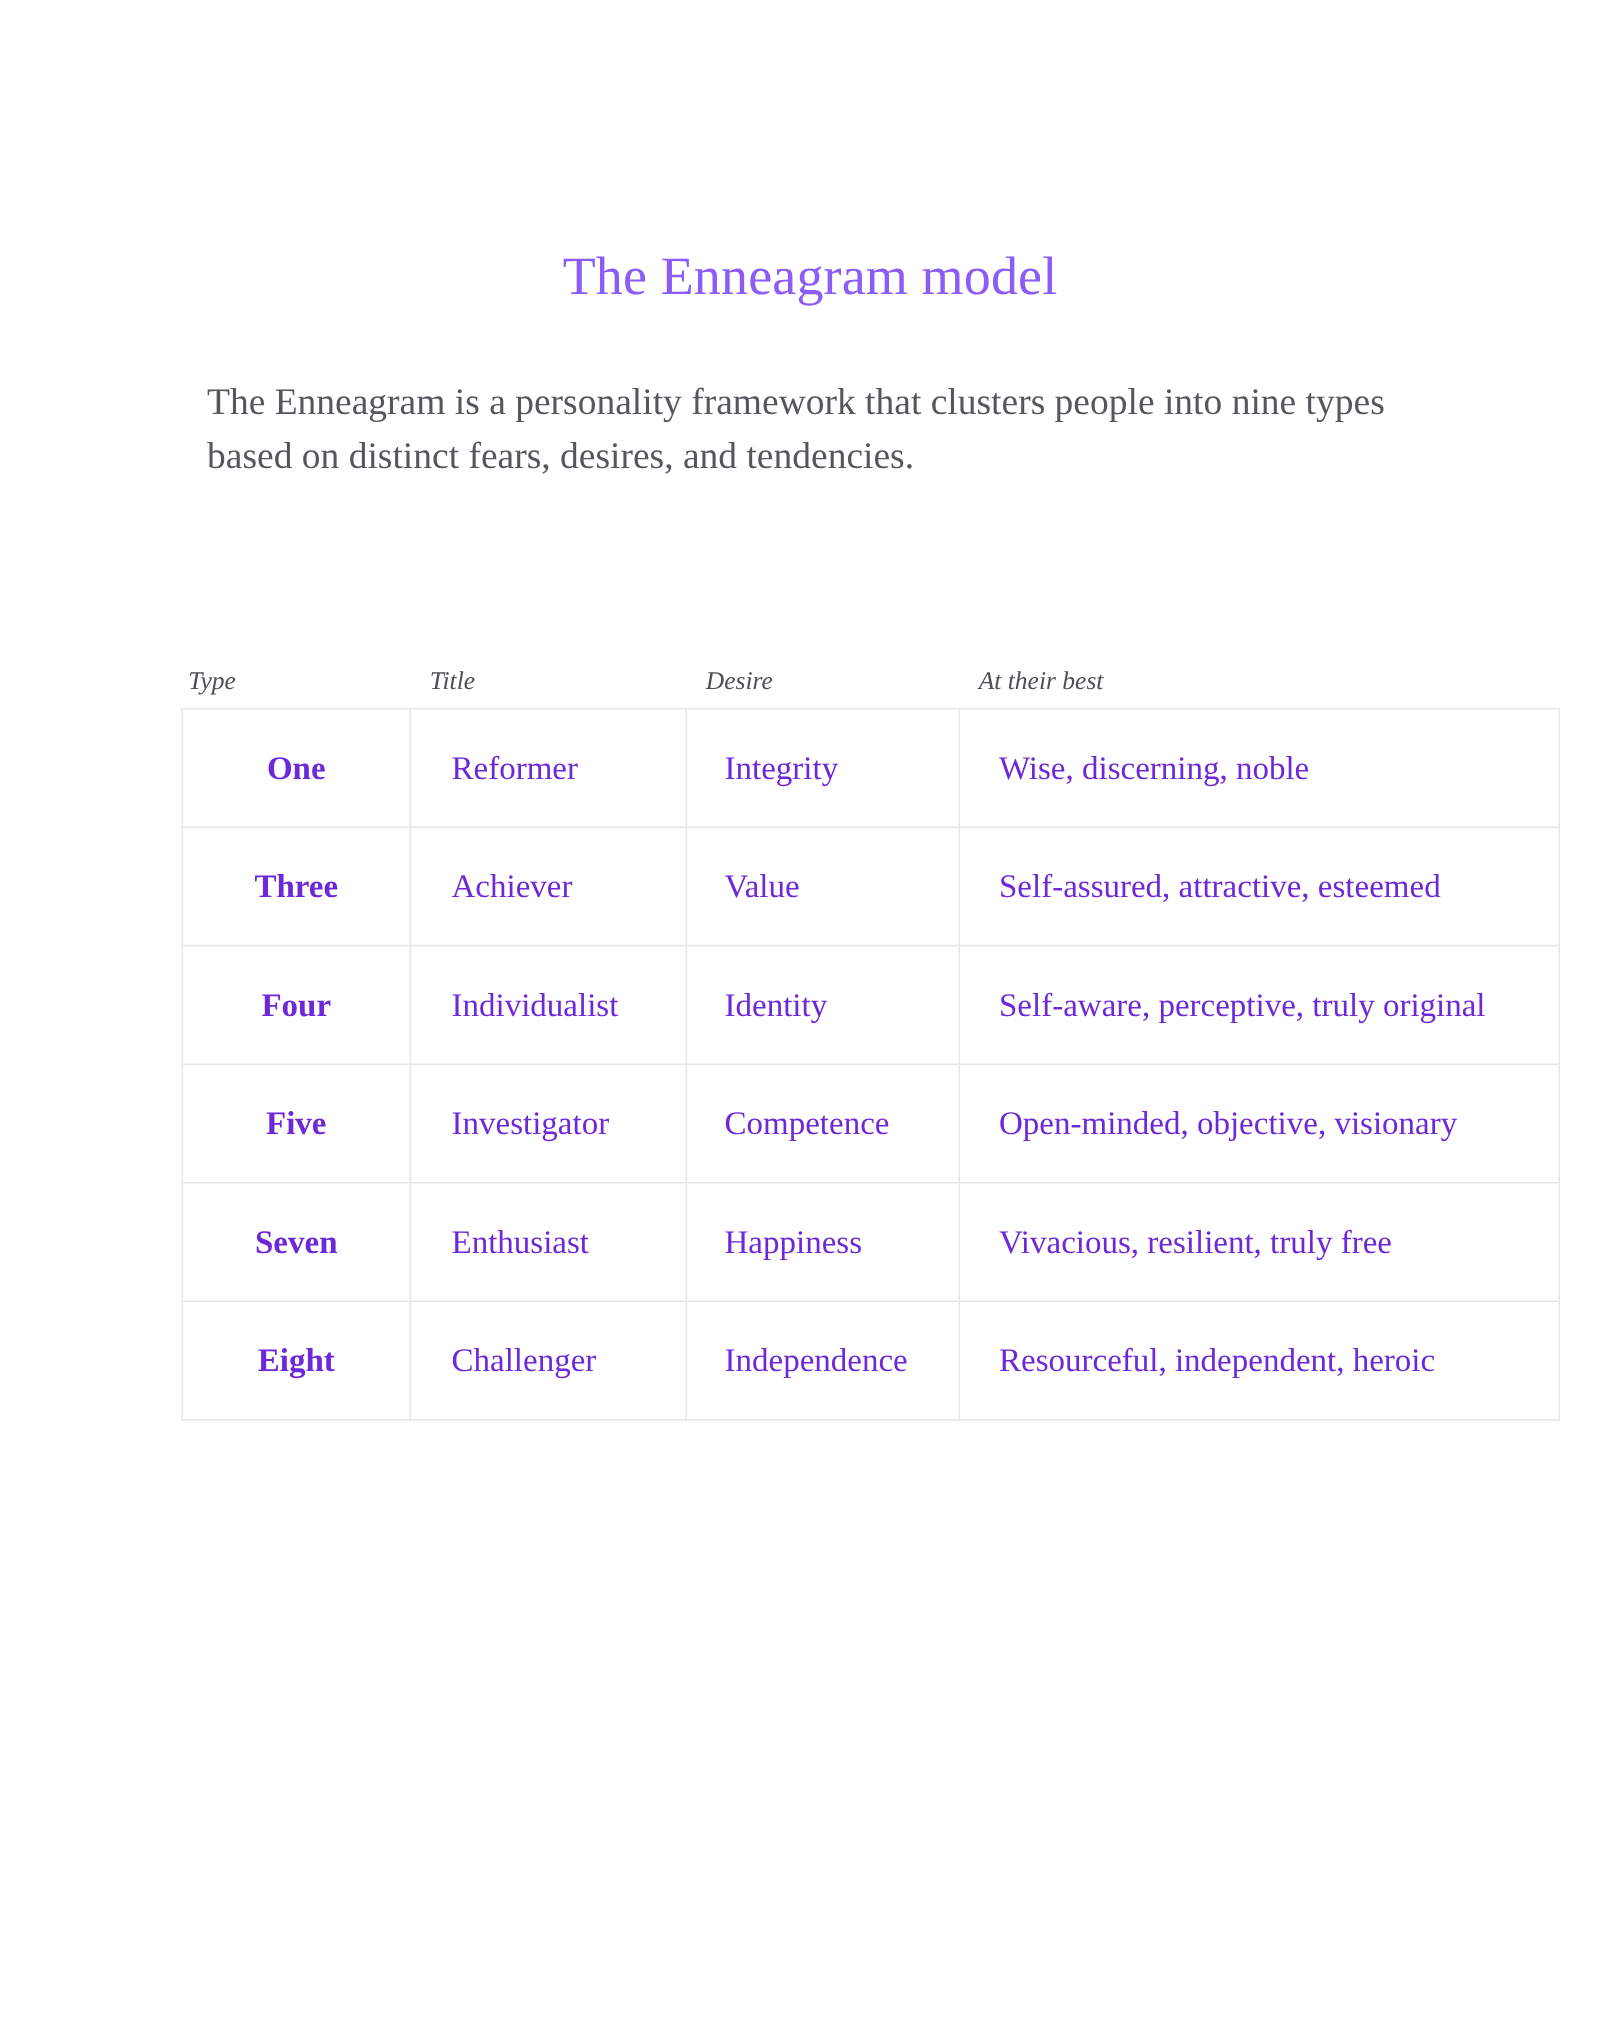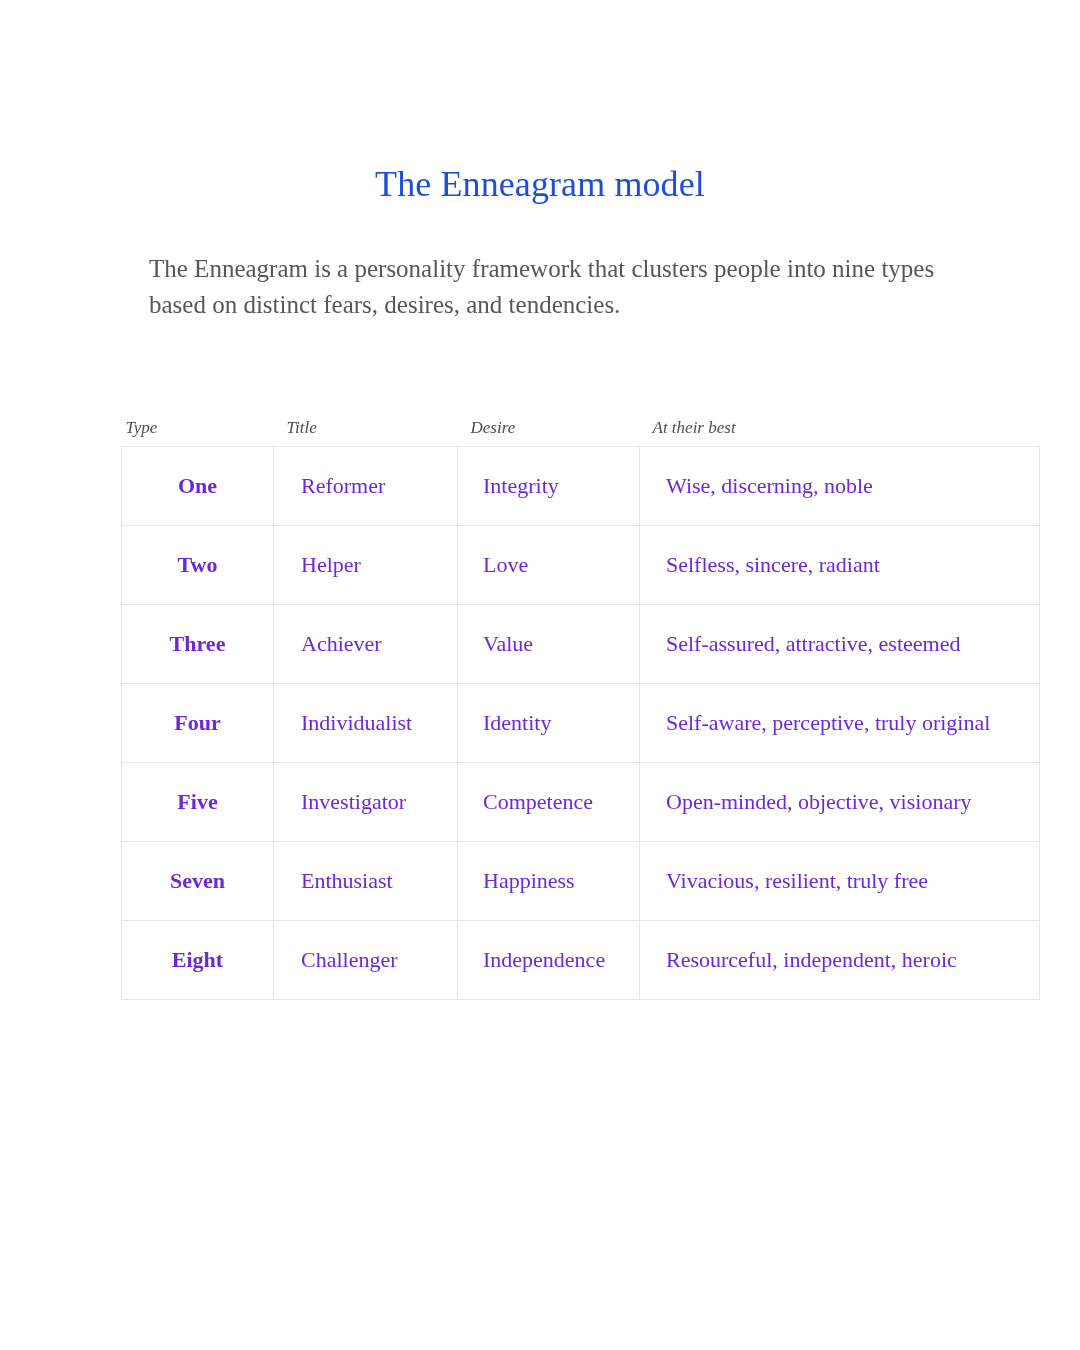--- a/index.html
+++ b/index.html
@@ -24,43 +24,43 @@
 
   
   .doc-title {
     position: absolute;
     left: 0;
     top: 163px;
     width: 1080px;
     text-align: center;
     font-size: 36px;
     font-weight: 400;
-    color: #1d4ed8;
+    color: #8b5cf6;
     letter-spacing: 0.1px;
     line-height: 1.2;
     margin: 0;
   }
 
   .doc-subtitle {
     position: absolute;
-    left: 149px;
+    left: 138px;
     top: 251px;
     width: 800px;
     font-size: 25px;
     font-weight: 400;
     color: #56565c;
     line-height: 1.42;
     margin: 0;
   }
 
   
   .table-wrap {
     position: absolute;
     left: 81px;
-    top: 418px;
+    top: 444px;
     width: 918px;
     padding-left: 40px;
   }
 
   table.enneagram {
     border-collapse: collapse;
     table-layout: fixed;
     width: 918px;
   }
 
@@ -128,26 +128,20 @@
         </tr>
       </thead>
       <tbody>
         <tr>
           <td class="cell-type">One</td>
           <td class="cell-title">Reformer</td>
           <td class="cell-desire">Integrity</td>
           <td class="cell-best">Wise, discerning, noble</td>
         </tr>
         <tr>
-          <td class="cell-type">Two</td>
-          <td class="cell-title">Helper</td>
-          <td class="cell-desire">Love</td>
-          <td class="cell-best">Selfless, sincere, radiant</td>
-        </tr>
-        <tr>
           <td class="cell-type">Three</td>
           <td class="cell-title">Achiever</td>
           <td class="cell-desire">Value</td>
           <td class="cell-best">Self-assured, attractive, esteemed</td>
         </tr>
         <tr>
           <td class="cell-type">Four</td>
           <td class="cell-title">Individualist</td>
           <td class="cell-desire">Identity</td>
           <td class="cell-best">Self-aware, perceptive, truly original</td>

